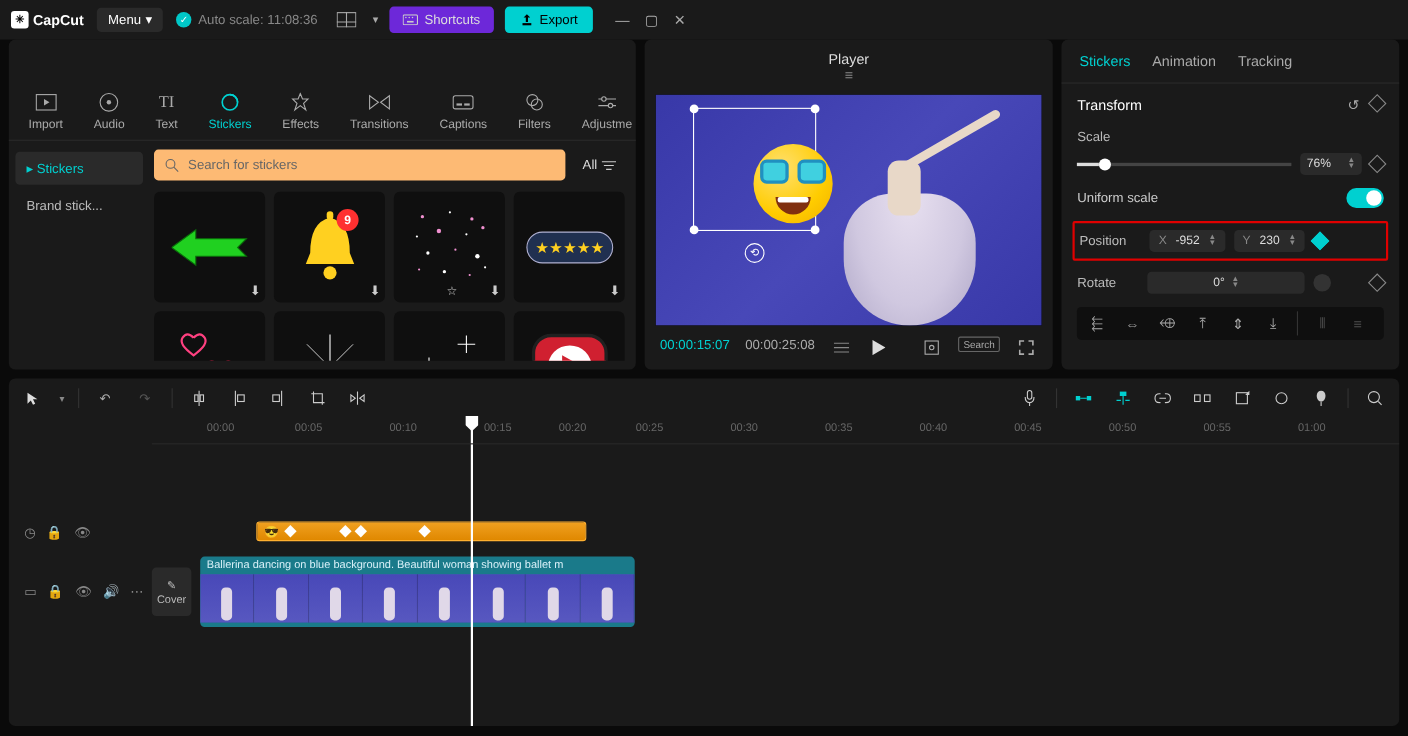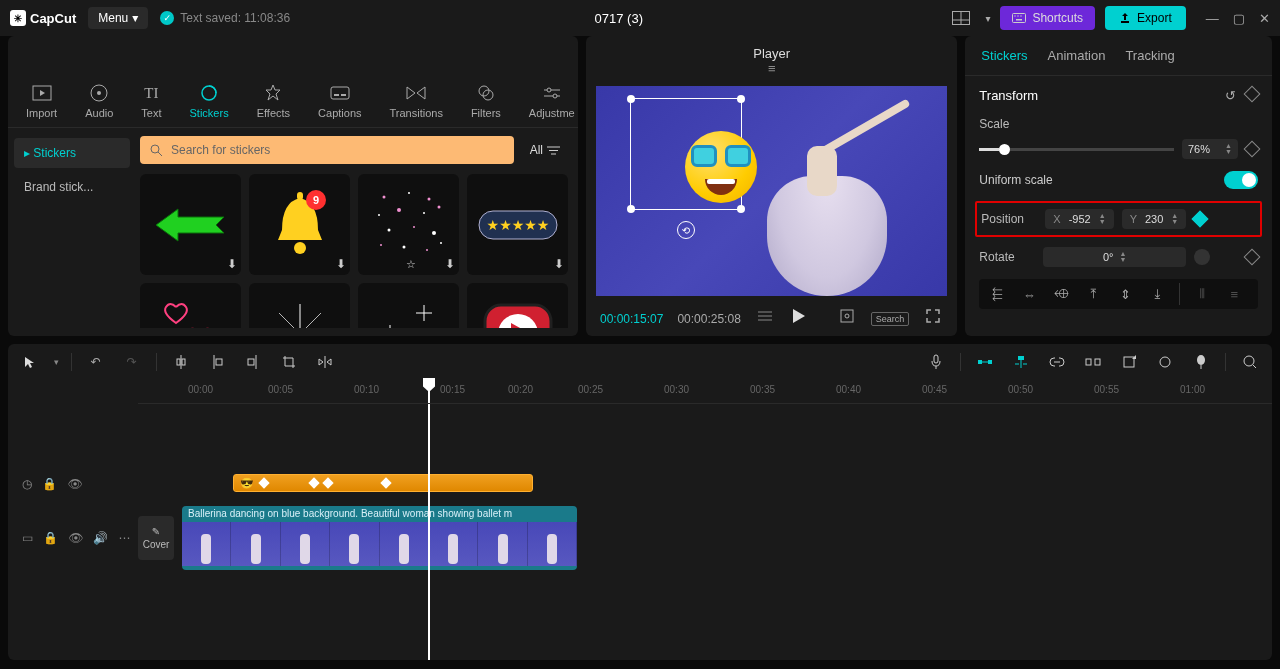--- a/index.html
+++ b/index.html
@@ -51,21 +51,21 @@
 .sel-handle.tl { top: -4px; left: -4px; } .sel-handle.tr { top: -4px; right: -4px; }
 .sel-handle.bl { bottom: -4px; left: -4px; } .sel-handle.br { bottom: -4px; right: -4px; }
 .rotate-handle { position: absolute; bottom: -30px; left: 50%; transform: translateX(-50%); width: 18px; height: 18px; border: 1px solid #fff; border-radius: 50%; display:flex; align-items:center; justify-content:center; color:#fff; font-size:10px;}
 .emoji-sticker { position: absolute; left: 48px; top: 26px; width: 84px; height: 84px; }
 .emoji-face { width: 72px; height: 72px; margin: 6px auto 0; background: radial-gradient(circle at 35% 30%, #ffe070, #ffcc00 60%, #f0b000); border-radius: 50%; position: relative; }
 .emoji-glasses { position: absolute; top: 14px; left: 6px; width: 60px; height: 24px; }
 .glass { position: absolute; width: 26px; height: 22px; background: #40d0e0; border: 3px solid #2090c0; border-radius: 6px; }
 .glass.l { left: 0; } .glass.r { right: 0; }
 .emoji-mouth { position: absolute; bottom: 8px; left: 20px; width: 32px; height: 16px; background: #803010; border-radius: 0 0 20px 20px; }
 .emoji-teeth { position: absolute; top: 0; left: 2px; right: 2px; height: 5px; background: #fff; border-radius: 2px; }
-.player-controls { display: flex; align-items: flex-end; padding: 10px 14px; gap: 14px; color: #aaa; font-size: 12px; }
+.player-controls { display: flex; align-items: flex-start; padding: 10px 14px; gap: 14px; color: #aaa; font-size: 12px; }
 .time-cur { color: #00d0d0; }
 .pc-spacer { flex: 1; }
 .pc-icon { width: 20px; height: 20px; display: flex; align-items: center; justify-content: center; }
 .ratio-box { border: 1px solid #666; padding: 1px 4px; font-size: 9px; border-radius: 2px; }
 
 .props-panel { width: 320px; background: #1a1a1a; border-radius: 6px; display: flex; flex-direction: column; }
 .props-tabs { display: flex; gap: 20px; padding: 12px 16px; font-size: 13px; border-bottom: 1px solid #2a2a2a; }
 .props-tab { color: #aaa; }
 .props-tab.active { color: #00d0d0; font-weight: 500; }
 .props-body { padding: 12px 14px; flex: 1; }
@@ -123,23 +123,22 @@
   <div class="logo">
     <span class="logo-icon">✳</span>
     <span>CapCut</span>
   </div>
   <div class="menu-btn">
     <span>Menu</span>
     <span>▾</span>
   </div>
   <div class="autosave">
     <span class="autosave-dot">✓</span>
-    <span>Text saved: 11:08:36</span>
-  </div>
-  <div class="project-title">0717 (3)</div>
+    <span>Auto scale: 11:08:36</span>
+  </div>
   <div class="tb-right">
     <div class="tb-icon">
       <svg width="18" height="14" viewBox="0 0 18 14">
           <rect x="0.5" y="0.5" width="17" height="13" fill="none" stroke="#aaa"></rect>
           <line x1="9" y1="0" x2="9" y2="14" stroke="#aaa"></line>
           <line x1="0" y1="9" x2="18" y2="9" stroke="#aaa"></line>
         </svg>
     </div>
     <span style="color:#aaa;font-size:10px">▾</span>
     <div class="shortcuts-btn">
@@ -206,35 +205,35 @@
           <div class="media-tab-icon">
             <svg width="18" height="18" viewBox="0 0 18 18">
               <path d="M9 1 L11 6 L16 6 L12 10 L14 16 L9 12 L4 16 L6 10 L2 6 L7 6 Z" fill="none" stroke="#aaa"></path>
             </svg>
           </div>
           <span>Effects</span>
         </div>
       <div class="media-tab">
           <div class="media-tab-icon">
             <svg width="20" height="14" viewBox="0 0 20 14">
+              <polygon points="1,1 9,7 1,13" fill="none" stroke="#aaa"></polygon>
+              <polygon points="19,1 11,7 19,13" fill="none" stroke="#aaa"></polygon>
+            </svg>
+          </div>
+          <span>Transitions</span>
+        </div>
+      <div class="media-tab">
+          <div class="media-tab-icon">
+            <svg width="20" height="14" viewBox="0 0 20 14">
               <rect x="1" y="1" width="18" height="12" rx="2" fill="none" stroke="#aaa"></rect>
               <rect x="4" y="8" width="5" height="2" fill="#aaa"></rect>
               <rect x="11" y="8" width="5" height="2" fill="#aaa"></rect>
             </svg>
           </div>
           <span>Captions</span>
-        </div>
-      <div class="media-tab">
-          <div class="media-tab-icon">
-            <svg width="20" height="14" viewBox="0 0 20 14">
-              <polygon points="1,1 9,7 1,13" fill="none" stroke="#aaa"></polygon>
-              <polygon points="19,1 11,7 19,13" fill="none" stroke="#aaa"></polygon>
-            </svg>
-          </div>
-          <span>Transitions</span>
         </div>
       <div class="media-tab">
           <div class="media-tab-icon">
             <svg width="18" height="18" viewBox="0 0 18 18">
               <circle cx="7" cy="7" r="5" fill="none" stroke="#aaa"></circle>
               <circle cx="11" cy="11" r="5" fill="none" stroke="#aaa"></circle>
             </svg>
           </div>
           <span>Filters</span>
         </div>

